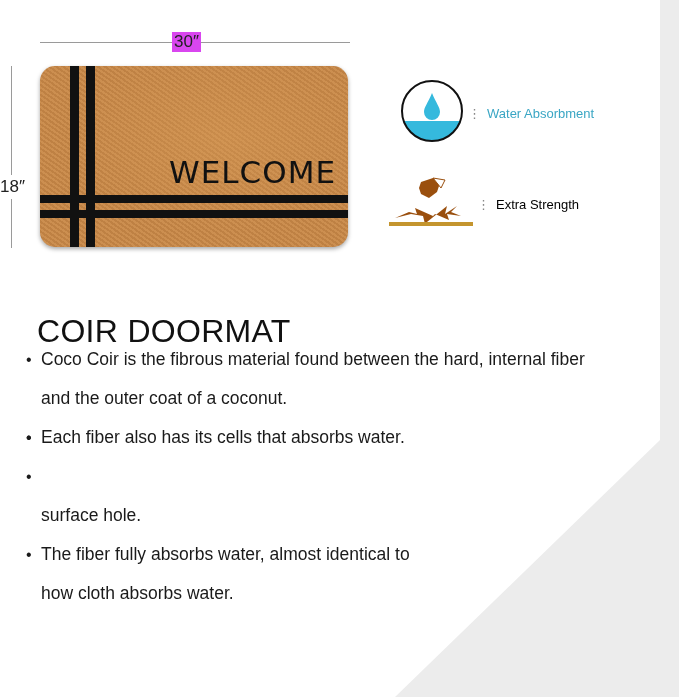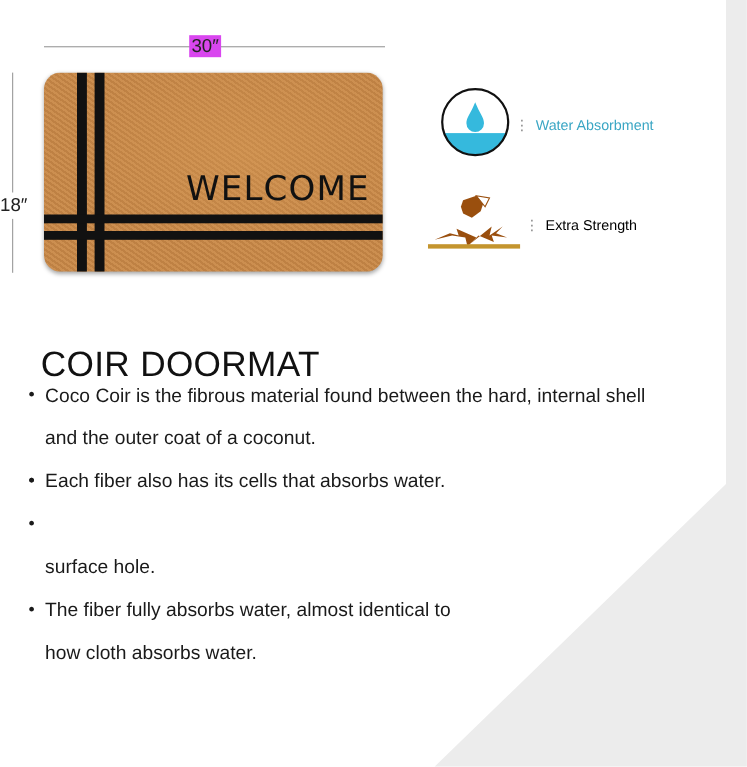--- a/index.html
+++ b/index.html
@@ -100,21 +100,21 @@
   </span>
   <span class="sep">⋮</span>
   <span class="strength-label">Extra Strength</span>
 </div>
 
 <h1 class="title">COIR DOORMAT</h1>
 
 <ul class="bullets">
   <li>
     <span class="dot">•</span>
-    <span>Coco Coir is the fibrous material found between the hard, internal shell</span><br>
+    <span>Coco Coir is the fibrous material found between the hard, internal fiber</span><br>
     <span>and the outer coat of a coconut.</span>
   </li>
   <li>
     <span class="dot">•</span>
   </li>
   <li>
     <span class="dot">•</span>
     <span>Each fiber also has its cells that absorbs water.</span>
   </li>
   <li>

